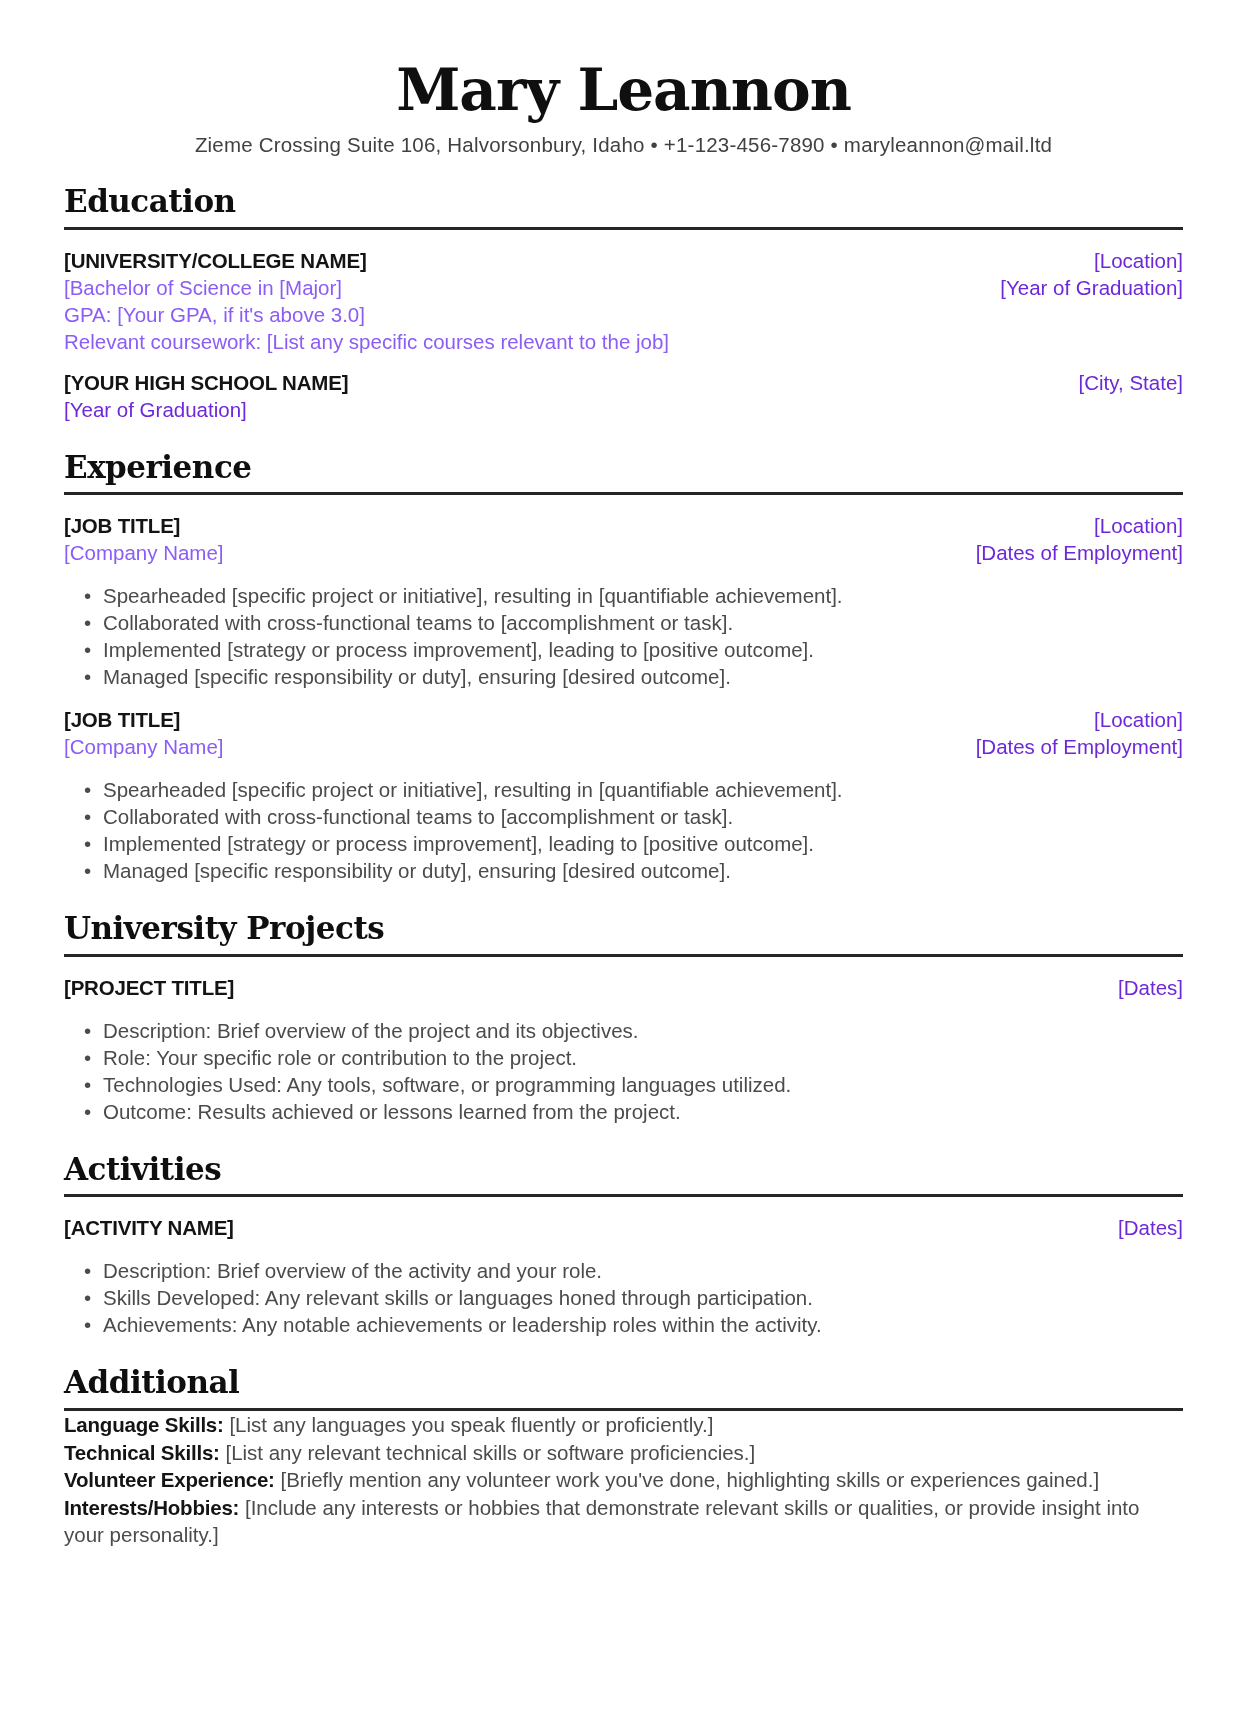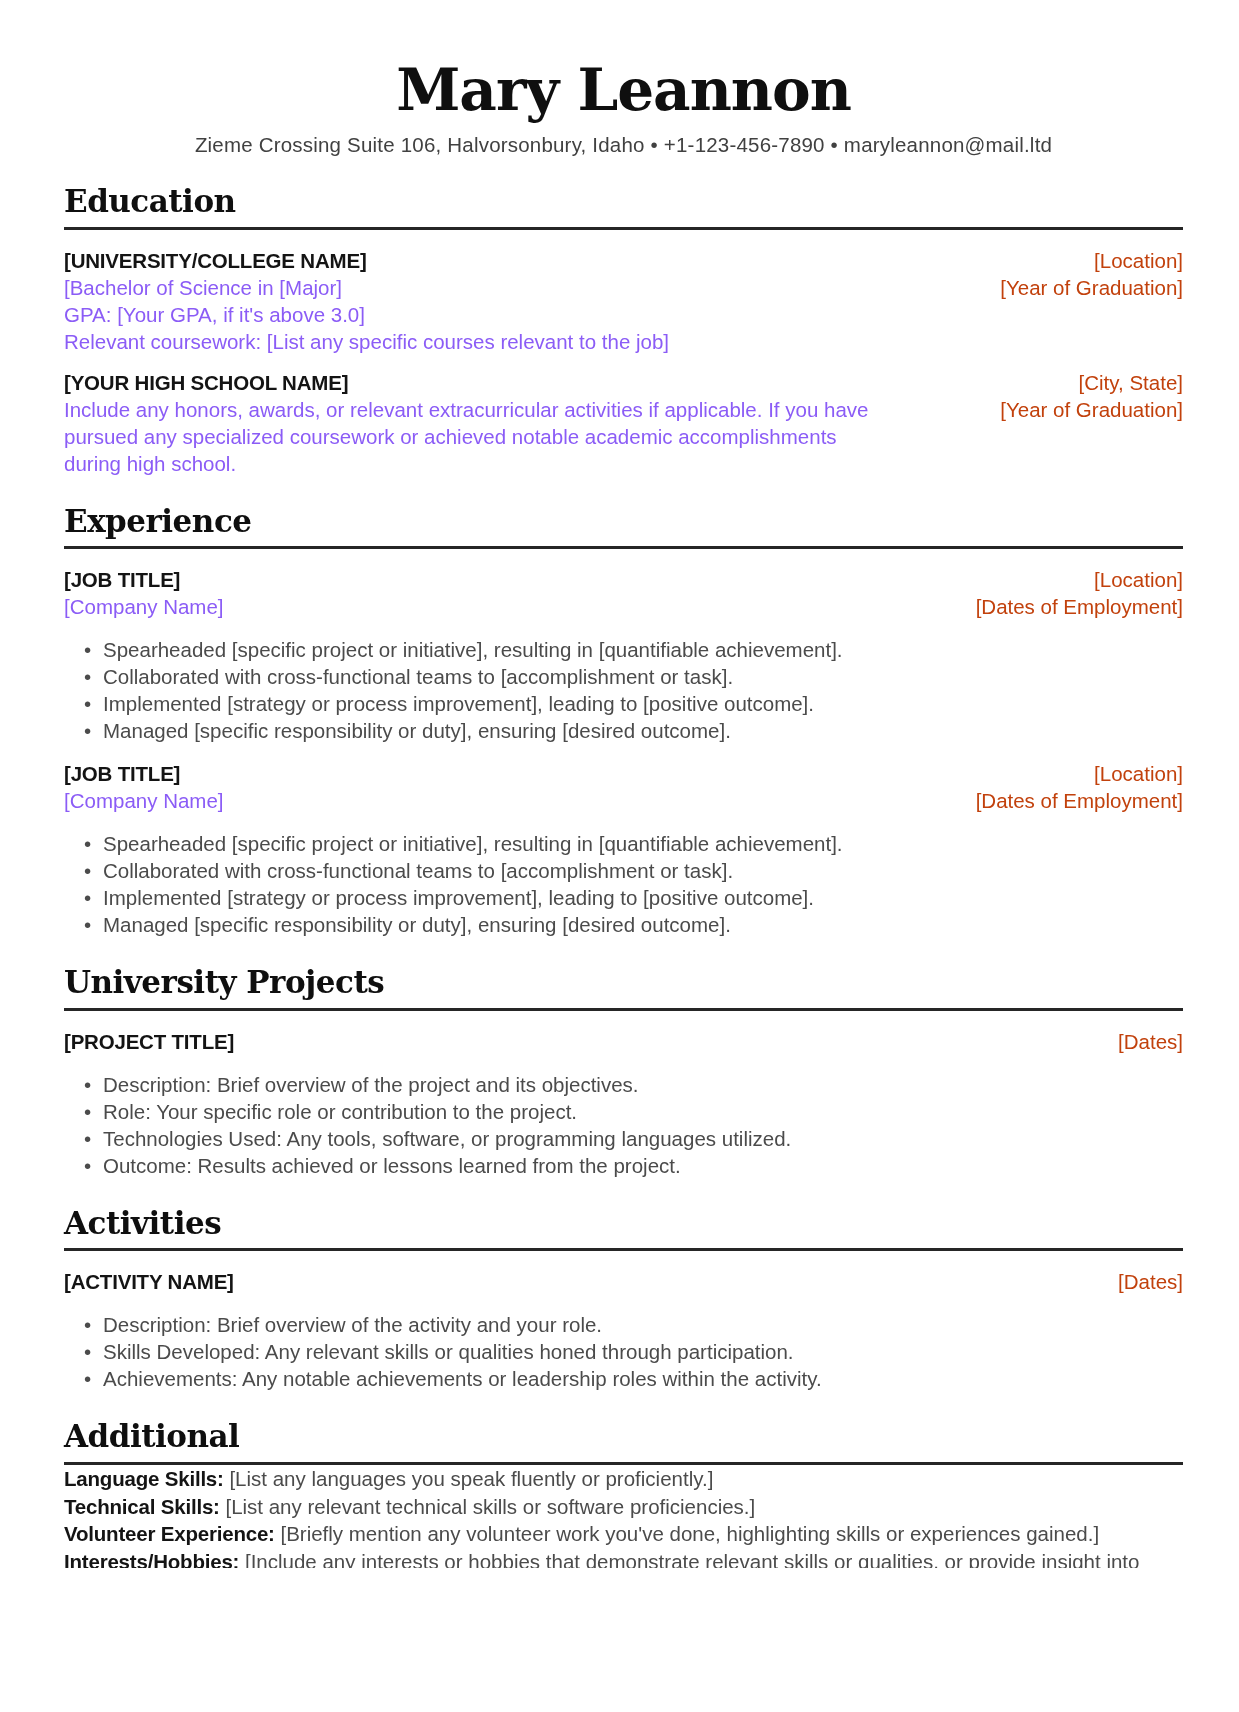--- a/index.html
+++ b/index.html
@@ -59,21 +59,21 @@
   }
   .row-top { align-items: flex-start; }
   .entry-title {
     font-weight: 700;
     font-size: 20.5px;
     letter-spacing: -0.2px;
     color: #141414;
   }
   .right-val {
     font-size: 20.5px;
-    color: #c2410c;
+    color: #6d28d9;
     white-space: nowrap;
     text-align: left;
   }
   .line, .desc {
     font-size: 20.5px;
     line-height: 27px;
     color: #8b5cf6;
   }
   .desc { max-width: 805px; }
   ul.bullets {
@@ -131,21 +131,20 @@
       <div class="line">GPA: [Your GPA, if it's above 3.0]</div>
       <div class="line">Relevant coursework: [List any specific courses relevant to the job]</div>
     </div>
 
     <div class="entry">
       <div class="row">
         <span class="entry-title">[YOUR HIGH SCHOOL NAME]</span>
         <span class="right-val">[City, State]</span>
       </div>
       <div class="row row-top">
-        <div class="desc">Include any honors, awards, or relevant extracurricular activities if applicable. If you have pursued any specialized coursework or achieved notable academic accomplishments during high school.</div>
         <span class="right-val">[Year of Graduation]</span>
       </div>
     </div>
   </div>
 
   <div class="section">
     <h2 class="section-title">Experience</h2>
     <hr class="rule">
 
     <div class="entry">
@@ -205,21 +204,21 @@
     <h2 class="section-title">Activities</h2>
     <hr class="rule">
 
     <div class="entry">
       <div class="row">
         <span class="entry-title">[ACTIVITY NAME]</span>
         <span class="right-val">[Dates]</span>
       </div>
       <ul class="bullets">
         <li>Description: Brief overview of the activity and your role.</li>
-        <li>Skills Developed: Any relevant skills or qualities honed through participation.</li>
+        <li>Skills Developed: Any relevant skills or languages honed through participation.</li>
         <li>Achievements: Any notable achievements or leadership roles within the activity.</li>
       </ul>
     </div>
   </div>
 
   <div class="section">
     <h2 class="section-title">Additional</h2>
     <hr class="rule">
 
     <div class="additional-block">

